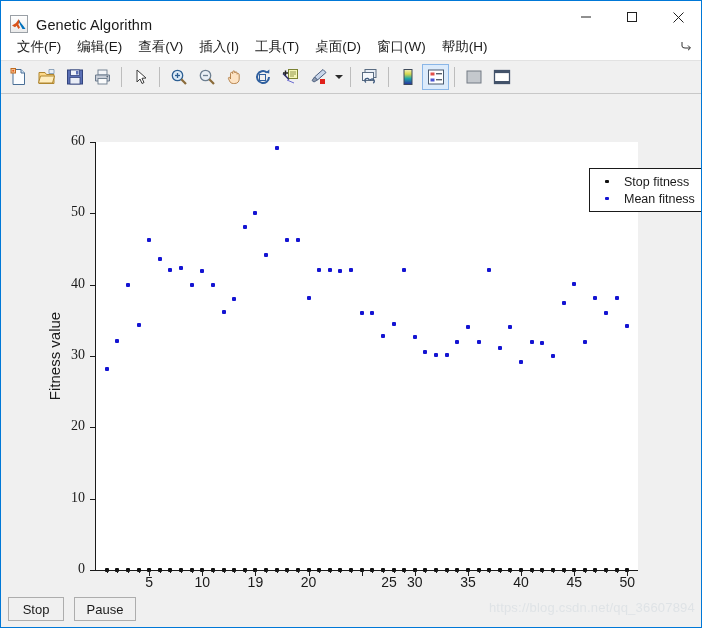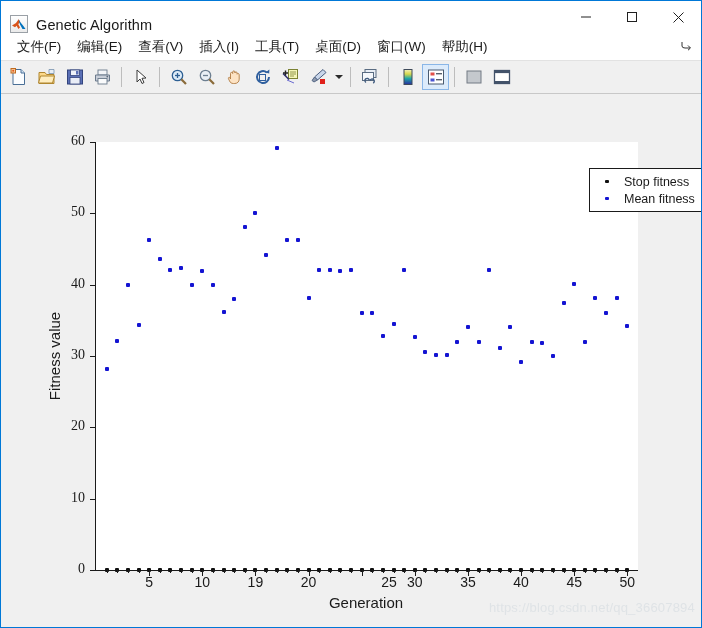--- a/index.html
+++ b/index.html
@@ -680,15 +680,19 @@
             </span>
           <span class="legend-label">Mean fitness</span>
         </div>
       </div>
     </div>
 
     <div class="axis-name-y">Fitness value</div>
     <div class="axis-name-x">Generation</div>
   </div>
 
+  <div class="bottombar">
+    <div class="btn" id="stop-btn">Stop</div>
+    <div class="btn" id="pause-btn">Pause</div>
+  </div>
 
   <div class="watermark">https://blog.csdn.net/qq_36607894</div>
 </div>
 
 </body></html>

